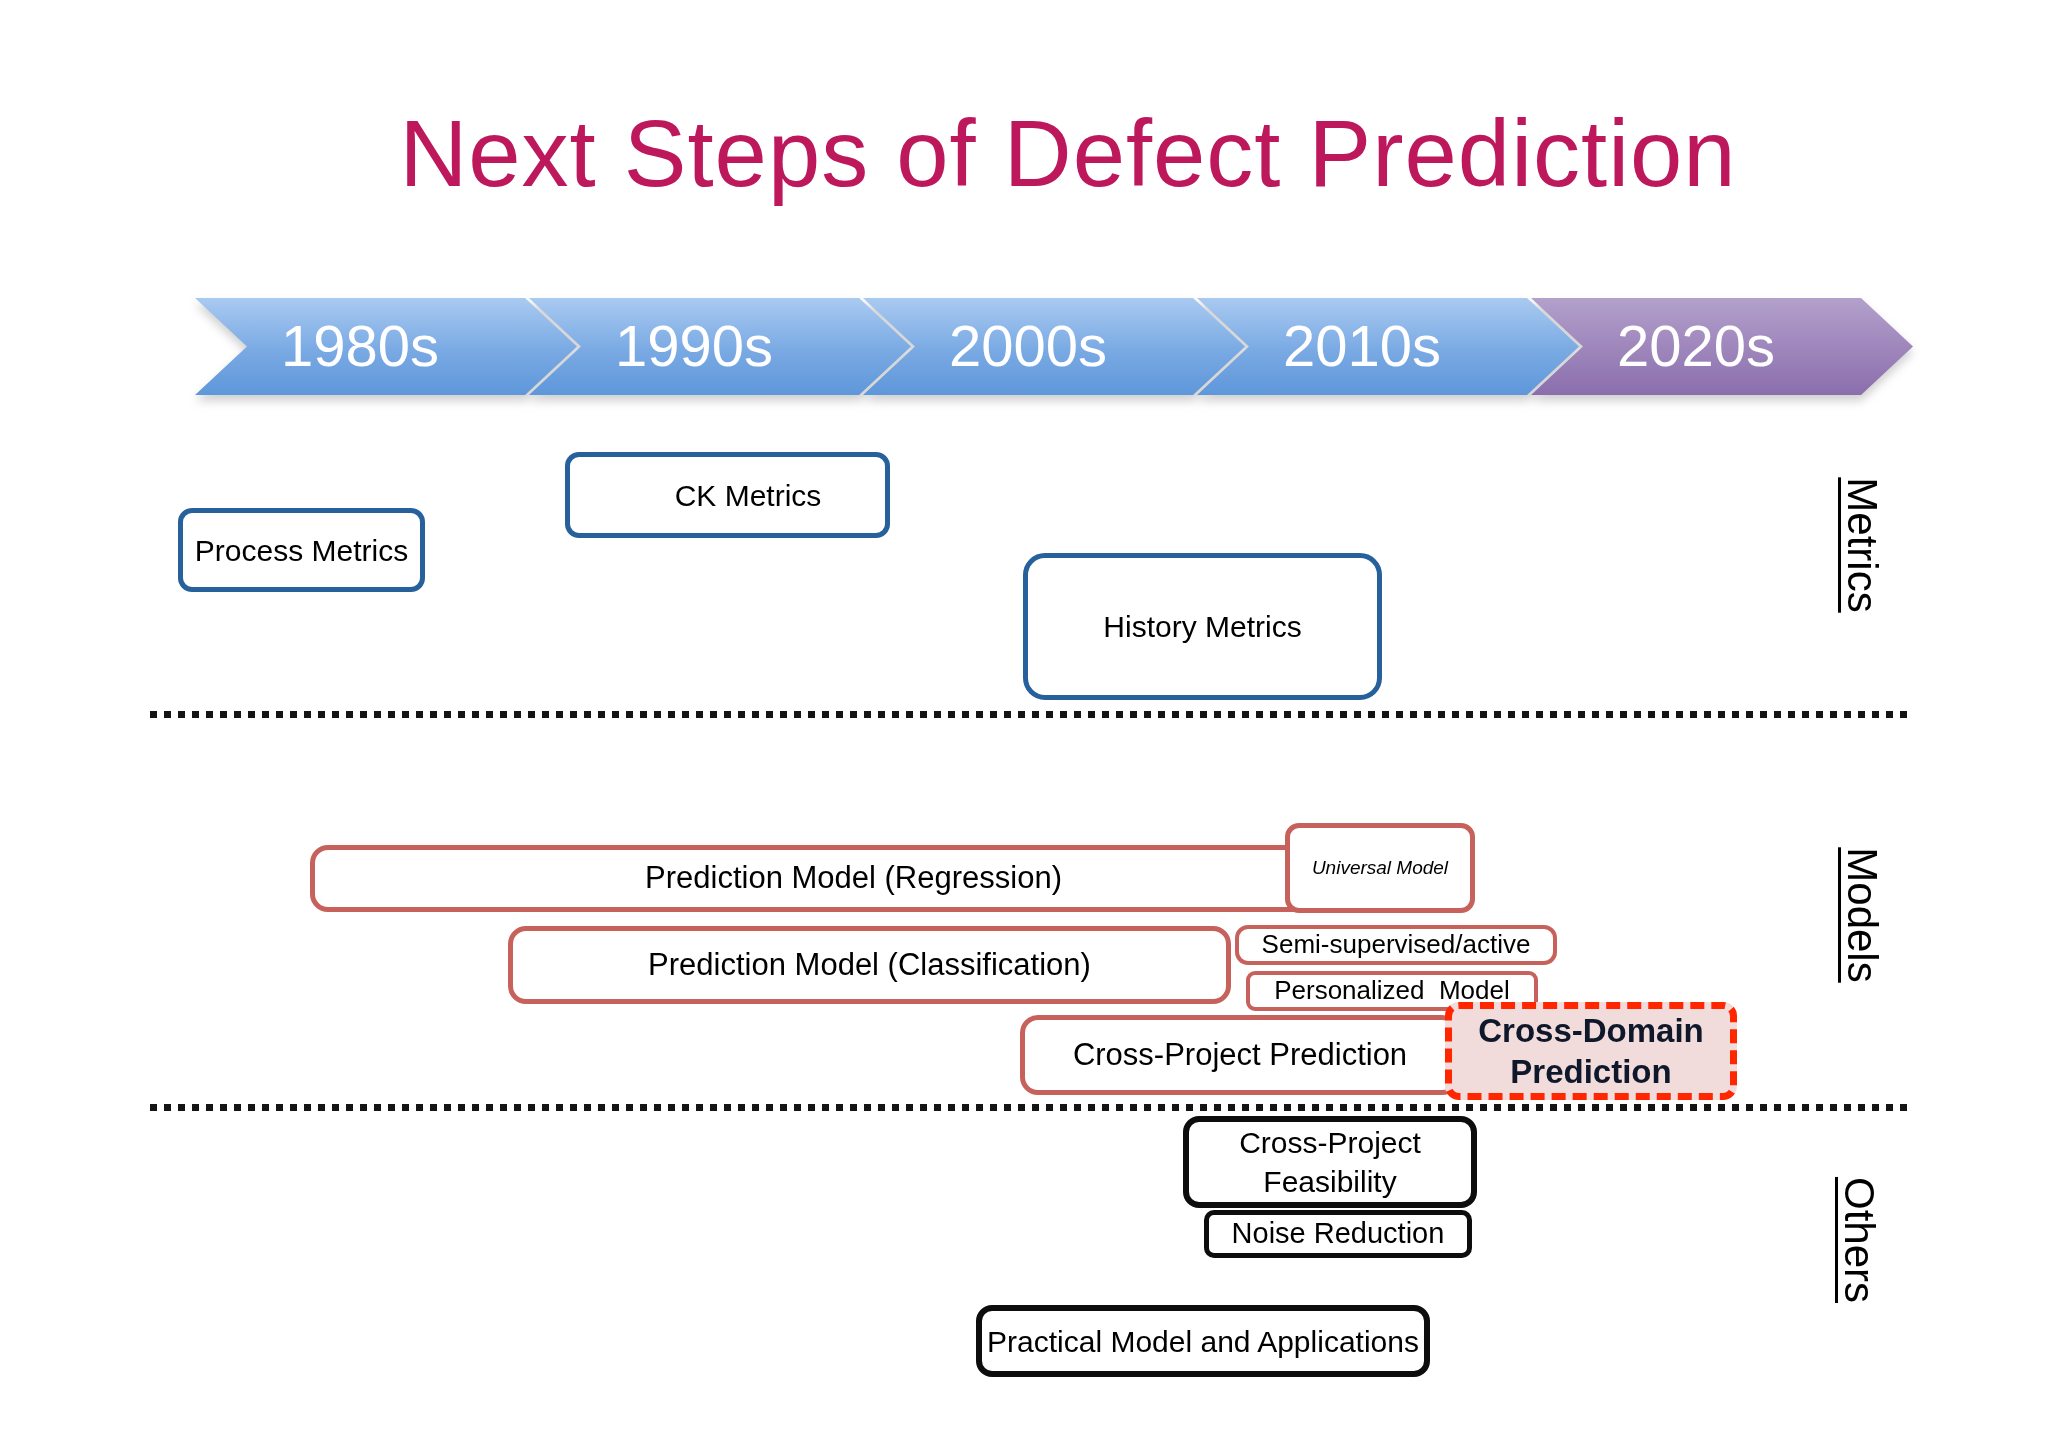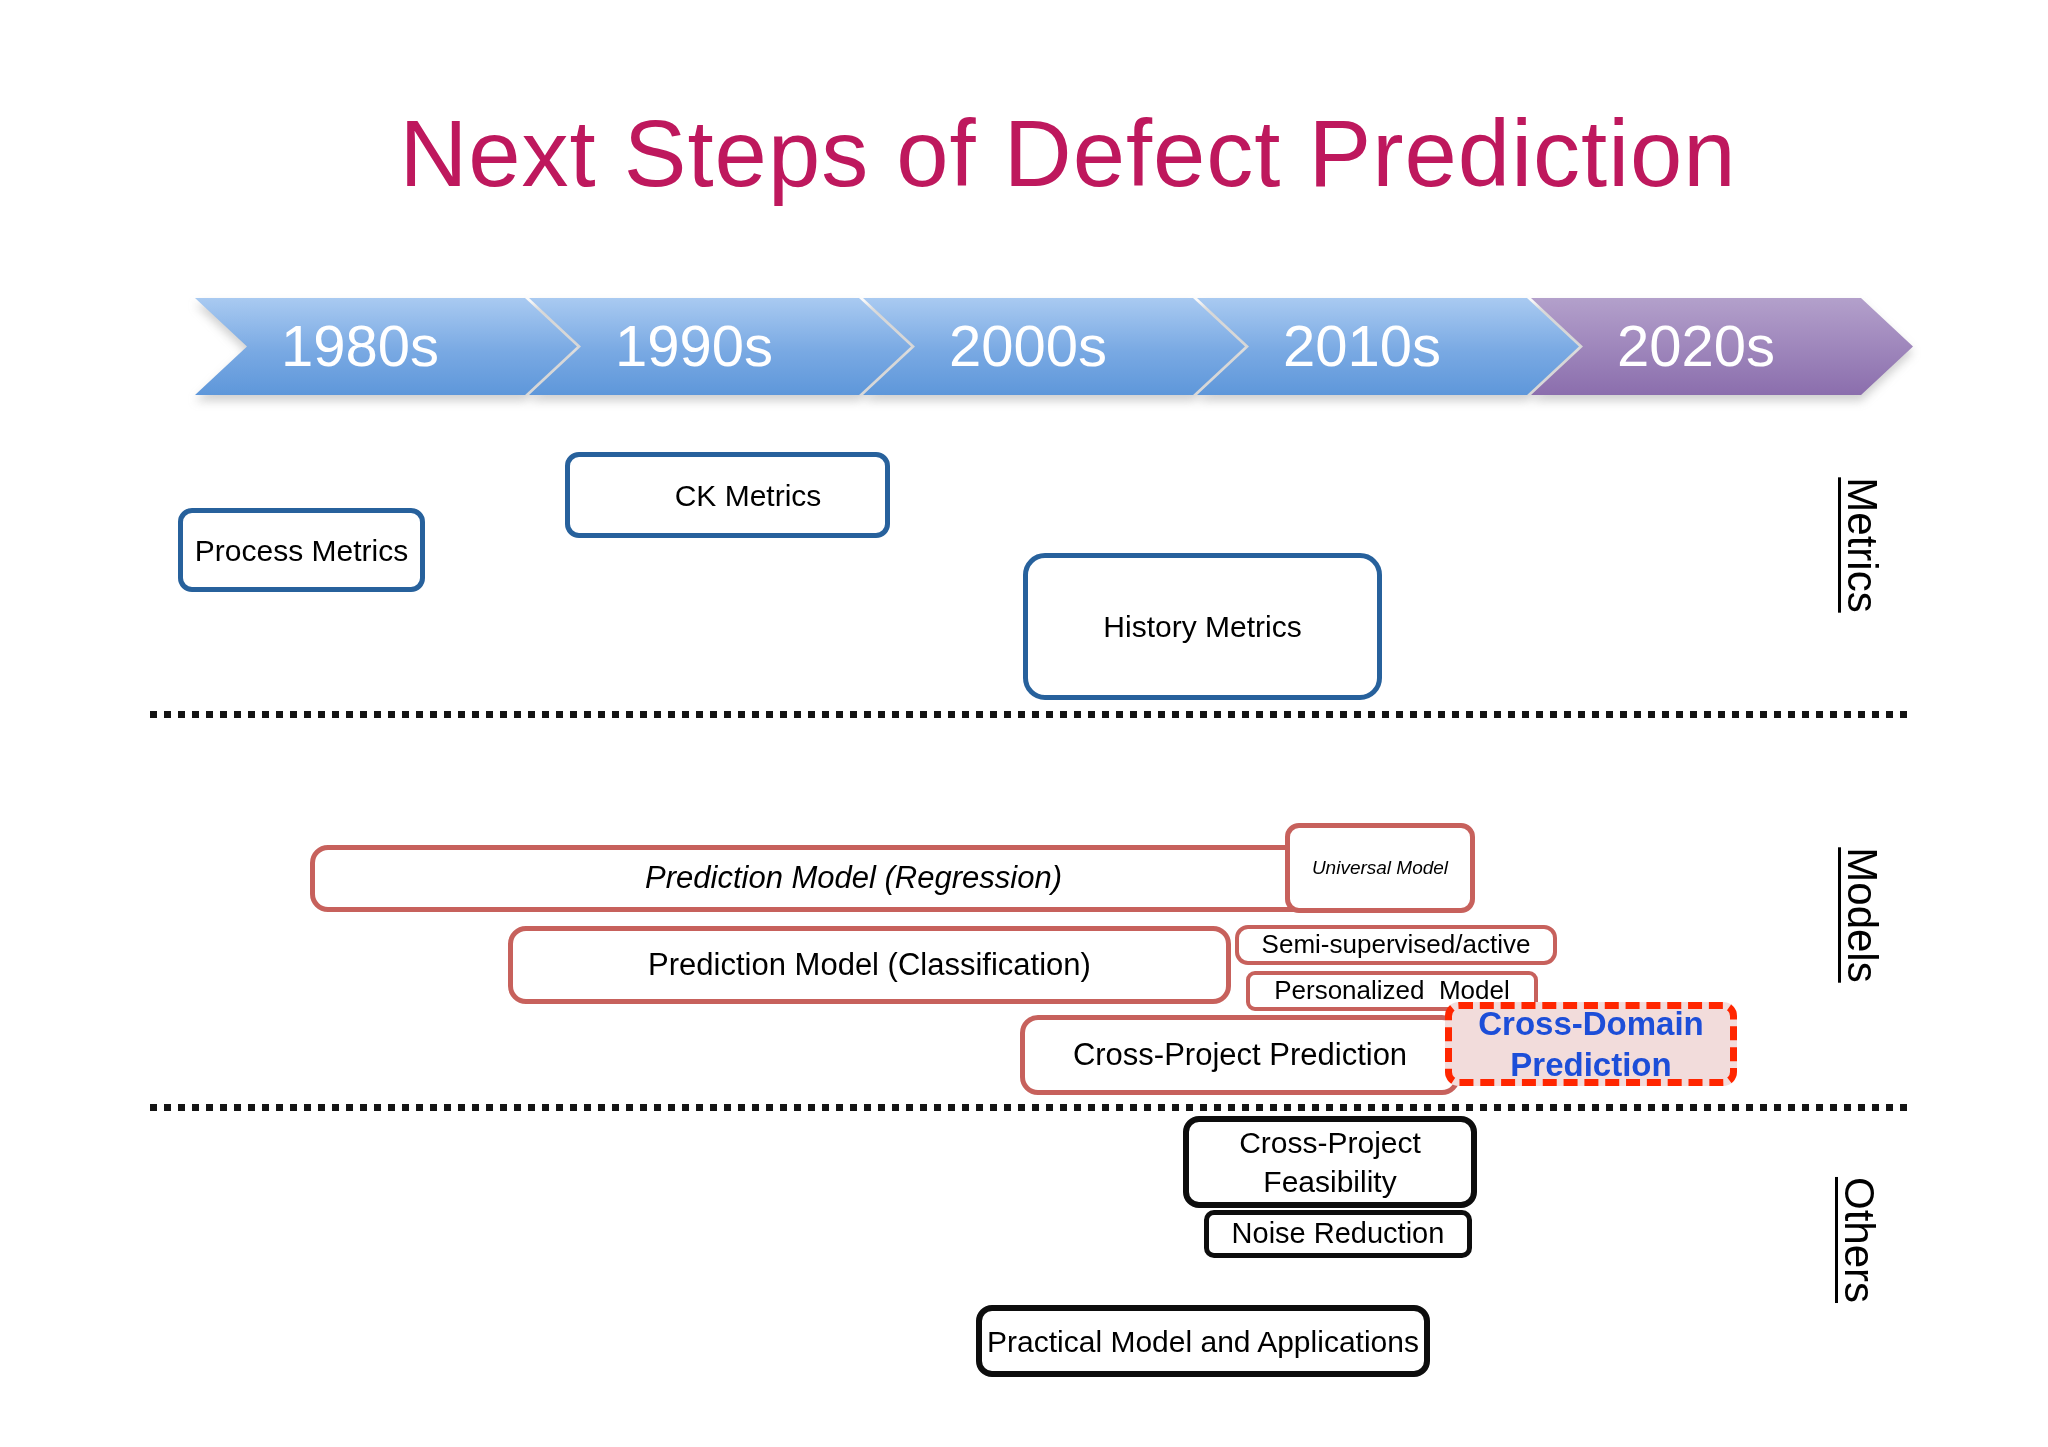--- a/index.html
+++ b/index.html
@@ -50,30 +50,30 @@
   .b-black {border:6px solid #0d0d0d;}
 
   
   #box-process  {left:178px; top:508px; width:247px; height:84px; border-radius:14px; font-size:30px;}
   #box-ck       {left:565px; top:452px; width:325px; height:86px; border-radius:14px; font-size:30px;padding-left:41px;}
   #box-other    {left:1063px;top:475px; width:284px; height:58px; border-radius:12px; font-size:29px; border-width:4px;}
   #box-history  {left:1023px;top:553px; width:359px; height:147px;border-radius:22px; font-size:30px;}
 
   
   #box-jit          {left:846px; top:733px; width:517px; height:93px; border-radius:18px; font-size:31px;}
-  #box-regression   {left:310px; top:845px; width:1087px; height:67px; border-radius:18px; font-size:31px;font-style:italic;}
+  #box-regression   {left:310px; top:845px; width:1087px; height:67px; border-radius:18px; font-size:31px;}
   #box-universal    {left:1285px;top:823px; width:190px; height:90px; border-radius:14px; font-size:19px; line-height:1.25;font-style:italic;}
   #box-classification{left:508px;top:926px; width:723px; height:78px; border-radius:18px; font-size:31px;}
   #box-semi         {left:1235px;top:925px; width:322px; height:40px; border-radius:13px;  font-size:26px; border-width:4px;}
   #box-personalized {left:1246px;top:971px; width:292px; height:40px; border-radius:9px;  font-size:26px; border-width:4px;}
   #box-crossproject {left:1020px;top:1015px;width:440px; height:80px; border-radius:18px; font-size:31px;}
   #box-crossdomain  {
-    left:1445px;top:1002px;width:292px;height:84px;border-radius:14px;
+    left:1445px;top:1002px;width:292px;height:98px;border-radius:14px;
     border:7px dashed #FF2600;background:#F2DCDB;
-    color:#1d4ed8;font-weight:bold;font-size:33px;line-height:1.25;z-index:5;
+    color:#0f172a;font-weight:bold;font-size:33px;line-height:1.25;z-index:5;
   }
 
   
   #box-feasibility {left:1183px;top:1116px;width:294px;height:92px;border-radius:16px;font-size:30px;}
   #box-noise       {left:1204px;top:1210px;width:268px;height:48px;border-radius:10px;font-size:29px;border-width:5px;}
   #box-practical   {left:976px; top:1305px;width:454px;height:72px;border-radius:16px;font-size:30px;}
 </style>
 </head>
 <body>
 

